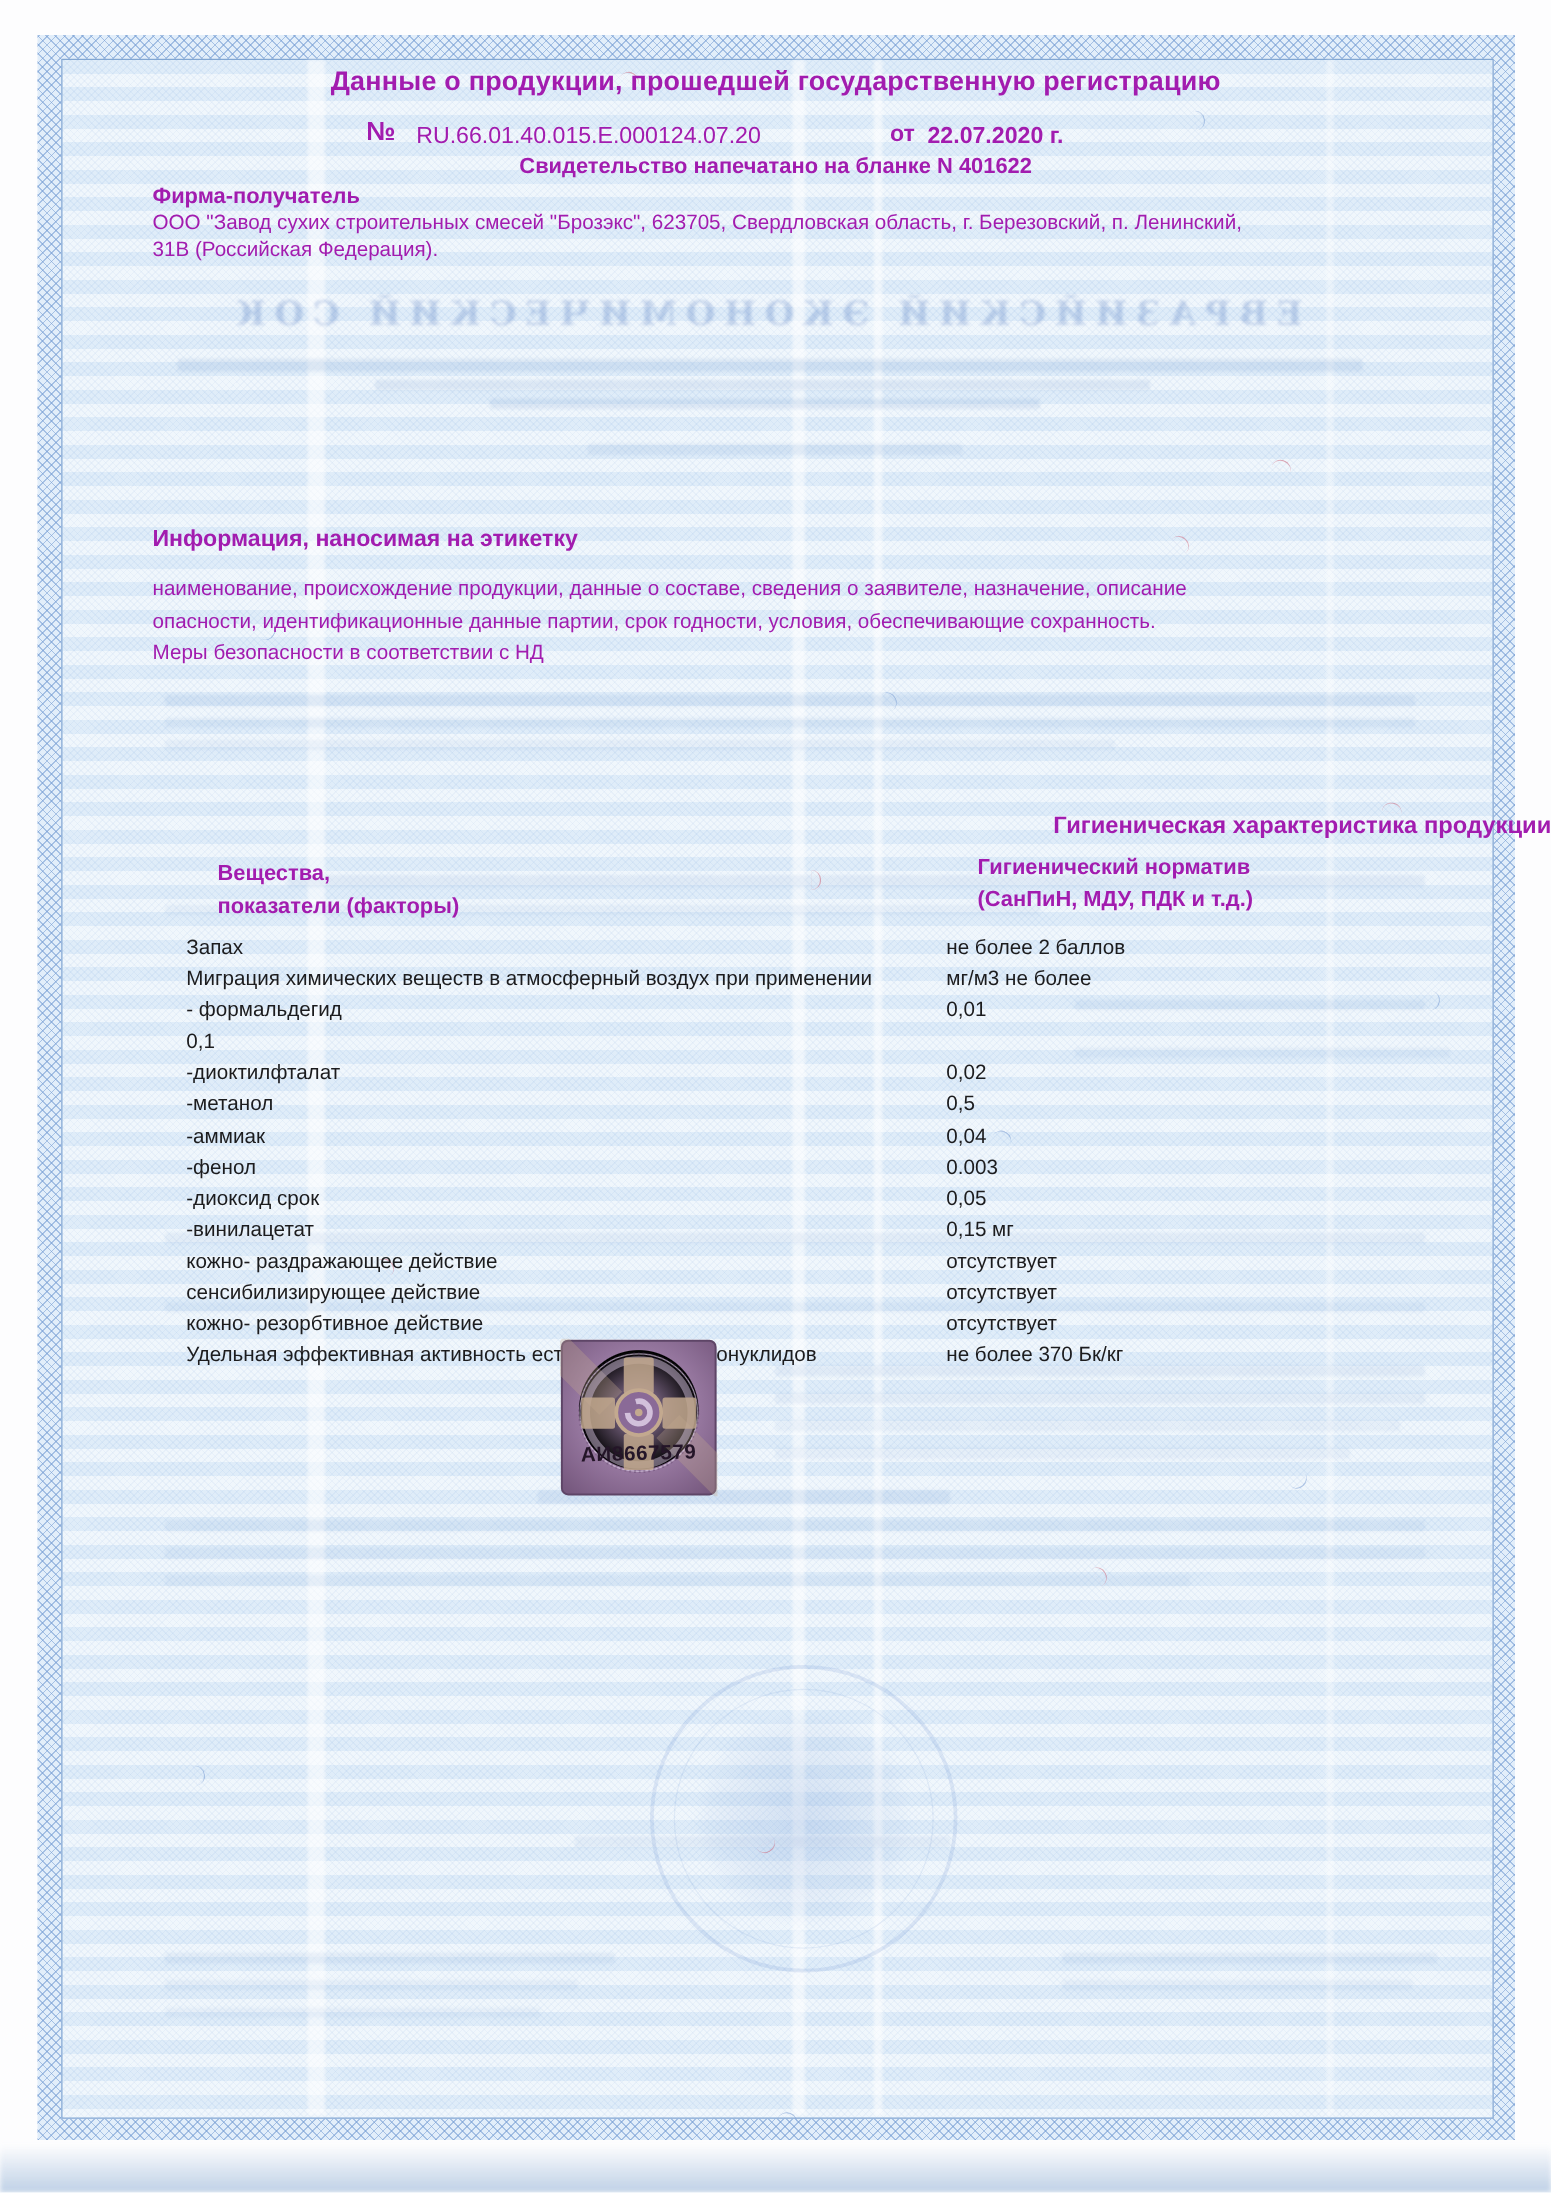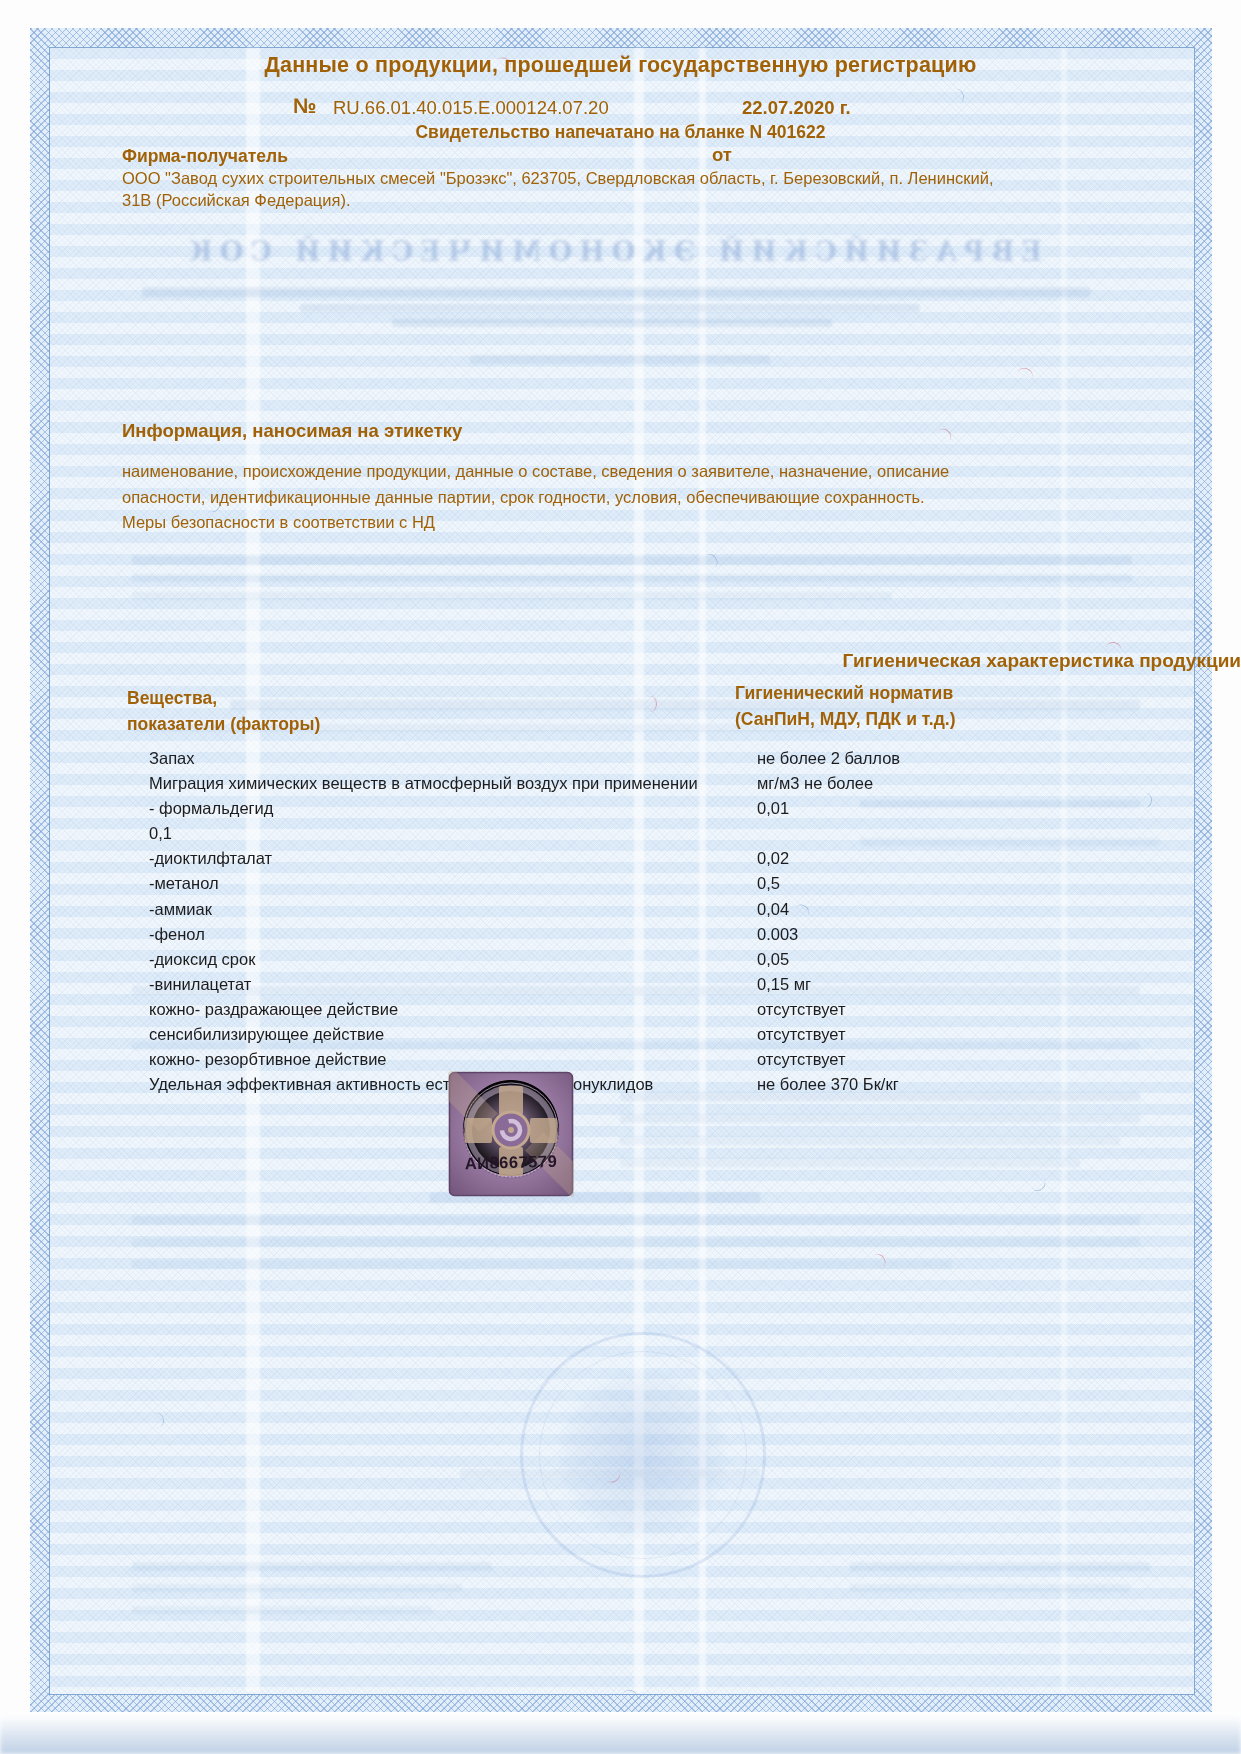--- a/index.html
+++ b/index.html
@@ -20,36 +20,36 @@
     border:1px solid #82a7d3;
     background:
       repeating-linear-gradient(180deg, rgba(196,220,243,.28) 0 11px, rgba(255,255,255,.30) 11px 22px),
       repeating-linear-gradient(45deg, rgba(128,168,220,.12) 0 1px, transparent 1px 4px),
       repeating-linear-gradient(-45deg, rgba(128,168,220,.12) 0 1px, transparent 1px 4px),
       #eaf3fb;
   }
   .streak{position:absolute;top:48px;height:1644px;background:rgba(255,255,255,.55);filter:blur(1.2px);}
 
   
-  .ink{color:#a16207;}
+  .ink{color:#a21caf;}
   .abs{position:absolute;}
   .doc-title{left:0;top:53px;width:1241px;text-align:center;font-size:21.5px;font-weight:700;letter-spacing:.2px;}
   .num-label{left:293px;top:94px;font-size:21px;font-weight:700;}
   .num-value{left:333px;top:97px;font-size:18.5px;}
-  .date-label{left:712px;top:96px;font-size:18.5px;font-weight:700;margin-top:48px;}
+  .date-label{left:712px;top:96px;font-size:18.5px;font-weight:700;}
   .date-value{left:742px;top:97px;font-size:18.5px;font-weight:bold;}
   .blank-note{left:0;top:122px;width:1241px;text-align:center;font-size:17.5px;font-weight:700;}
   .recip-label{left:122px;top:146px;font-size:17.5px;font-weight:700;}
   .recip-addr{left:122px;top:168px;width:900px;font-size:16.5px;line-height:21.5px;}
 
   .info-head{left:122px;top:420px;font-size:18.5px;font-weight:700;}
   .info-body{left:122px;top:447px;width:832px;font-size:16.5px;line-height:25.5px;margin-top:12px;}
 
   .hyg-head{left:0;top:650px;width:1241px;text-align:right;font-size:19px;font-weight:700;}
-  .colhead{font-size:17.5px;font-weight:700;line-height:25.5px;}
+  .colhead{font-size:17.5px;font-weight:700;line-height:25.5px;margin-left:47px;}
   .colhead.left{left:127px;top:686px;}
   .colhead.right{left:735px;top:681px;}
 
   .table{position:absolute;left:112px;top:746px;width:1014px;margin-left:37px;}
   .trow{display:grid;grid-template-columns:608px 1fr;}
   .tcell{font-size:16.5px;line-height:25.1px;color:#1c1c1e;white-space:nowrap;}
 
   
   .wm-banner{
     left:190px;top:236px;width:852px;height:40px;

